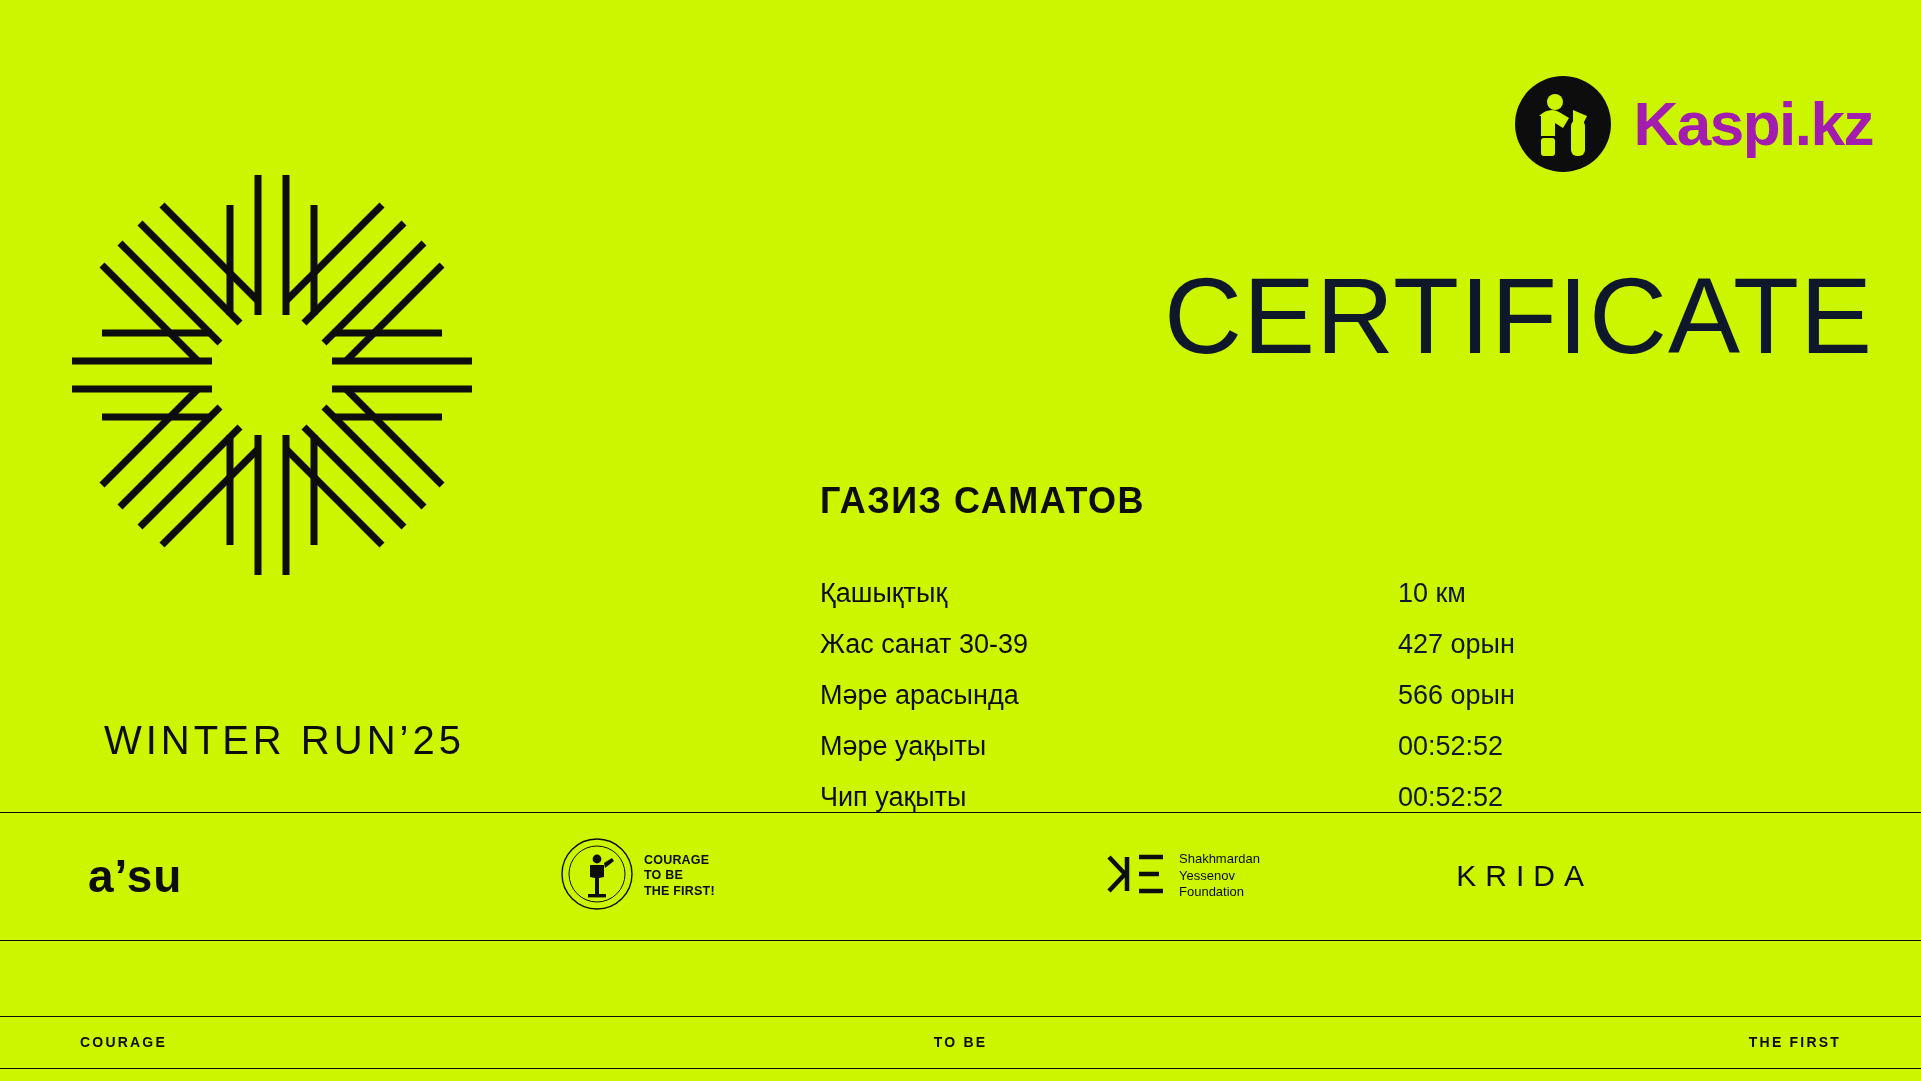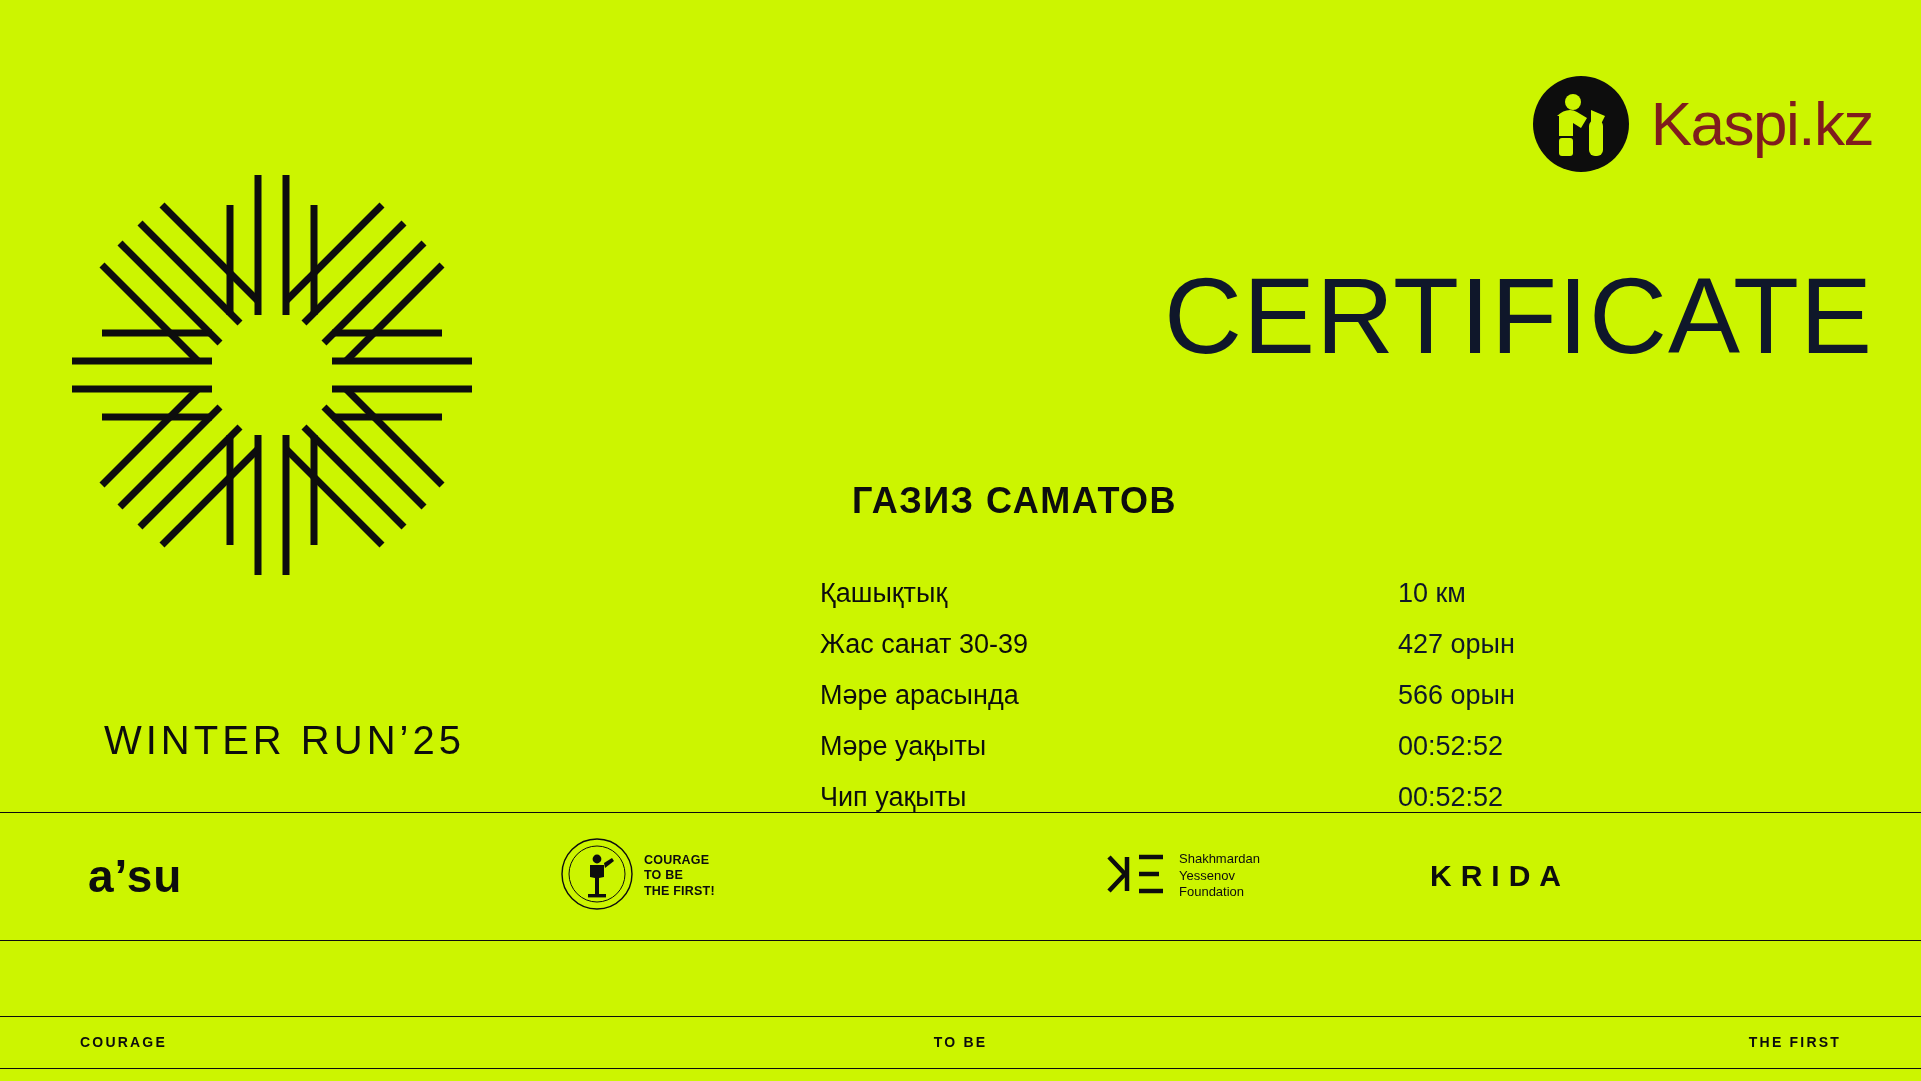--- a/index.html
+++ b/index.html
@@ -30,24 +30,24 @@
     display: flex;
     align-items: center;
     gap: 22px;
   }
   .kaspi-mark {
     width: 96px;
     height: 96px;
   }
   .kaspi-word {
     font-size: 62px;
-    font-weight: normal;
+    font-weight: bold;
     letter-spacing: -1.5px;
     line-height: 1;
-    color: #7f1d1d;
+    color: #a21caf;
   }
 
   
   .emblem {
     position: absolute;
     left: 62px;
     top: 165px;
     width: 420px;
     height: 420px;
   }
@@ -79,21 +79,20 @@
   
   .athlete-name {
     position: absolute;
     left: 820px;
     top: 480px;
     font-size: 36px;
     font-weight: bold;
     letter-spacing: 1.5px;
     color: #0d0d0d;
     white-space: nowrap;
-    margin-left: 32px;
   }
 
   
   .results {
     position: absolute;
     left: 820px;
     top: 578px;
     width: 780px;
   }
   .result-row {
@@ -169,24 +168,24 @@
     align-items: center;
     gap: 12px;
   }
   .syf-text {
     font-size: 13px;
     font-weight: normal;
     line-height: 1.3;
   }
   .sponsor-krida {
     position: absolute;
-    right: 95px;
+    right: 72px;
     font-size: 30px;
     letter-spacing: 9px;
-    font-weight: 700;
+    font-weight: 400;
   }
 
   
   .footer {
     position: absolute;
     left: 0;
     top: 1016px;
     width: 1921px;
     height: 52px;
     display: flex;

